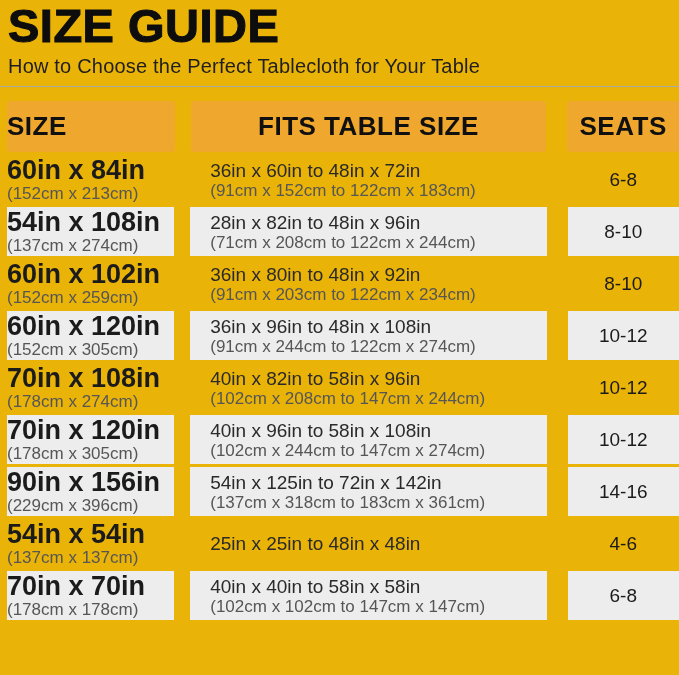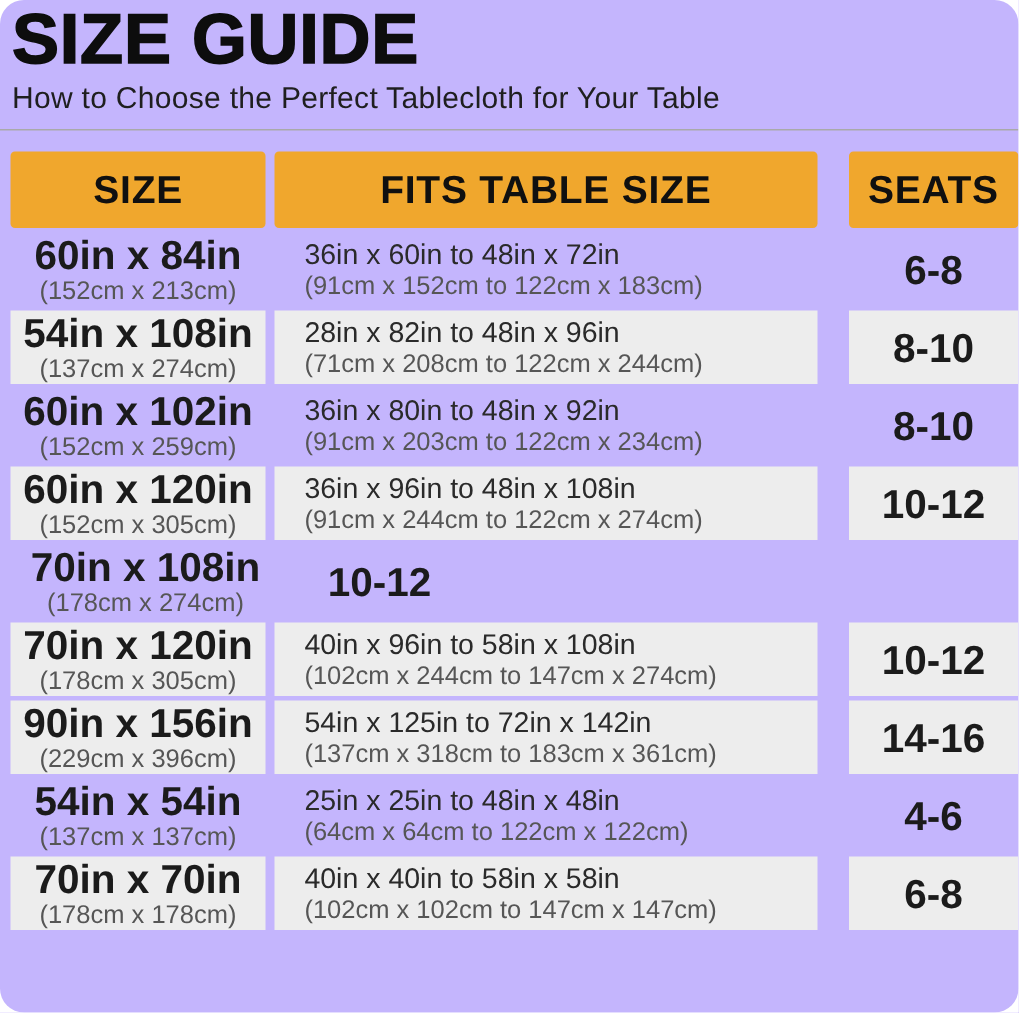--- a/index.html
+++ b/index.html
@@ -1,48 +1,48 @@
 <!DOCTYPE html>
 <html style="--header-bg: #F0A72D; --row-alt-bg: #EDEDED;"><head>
 <meta charset="utf-8">
 <style>
   html, body { margin: 0; padding: 0; background: #ffffff; }
   .page {
-    width: 679px; height: 675px; overflow: hidden; background: #c4b5fd;
-    font-family: "Liberation Sans", sans-serif; position: relative; border-radius: 16px;
+    width: 679px; height: 675px; overflow: hidden; background: #eab308;
+    font-family: "Liberation Sans", sans-serif; position: relative;
   }
   .title {
     margin: 1px 0 0 8px; font-size: 47px; line-height: 49px;
     font-weight: 700; letter-spacing: 0.5px; color: #0d0d0d;
     -webkit-text-stroke: 1.1px #0d0d0d;
   }
   .subtitle {
     margin: 3px 0 0 8px; font-size: 20px; line-height: 27px;
     font-weight: 400; letter-spacing: 0.2px; color: #1f1f1f;
   }
   .divider { border: none; border-top: 1px solid #a9a9a9; margin: 6px 0 0 0; }
   .size-table { margin-top: 14px; }
   .row { display: flex; align-items: stretch; padding-left: 7px; margin-bottom: 3px; }
   .cell { display: flex; flex-direction: column; justify-content: center; box-sizing: border-box; }
-  .col-size  { width: 180px; margin-right: 6px; text-align: center; }
+  .col-size  { width: 180px; margin-right: 16px; text-align: left; }
   .col-fits  { width: 382px; margin-right: 21px; text-align: left; padding-left: 20px; }
   .col-seats { width: 120px; text-align: center; }
   .header-row .cell {
     background: var(--header-bg, #F0A72D); height: 51px;
     border-radius: 3px; justify-content: center;
   }
   .header-row .col-fits { text-align: center; padding-left: 0; }
   .header-label { font-size: 26px; font-weight: 700; letter-spacing: 0.5px; color: #101010; }
   .data-row { height: 49px; }
   .data-row.alt .cell { background: var(--row-alt-bg, #EDEDED); }
   .main-size { font-size: 27px; line-height: 27px; font-weight: 700; color: #1b1b1b; }
   .sub-size  { font-size: 17px; line-height: 19px; color: #565656; }
   .main-fits { font-size: 19px; line-height: 21px; font-weight: 400; color: #2a2a2a; }
   .sub-fits  { font-size: 17px; line-height: 19px; color: #565656; }
-  .seats-val { font-size: 27px; line-height: 28px; font-weight: 700; color: #1b1b1b; }
+  .seats-val { font-size: 19px; line-height: 28px; font-weight: 400; color: #1b1b1b; }
 </style>
 </head>
 <body>
 
 <div class="page">
   <h1 class="title">SIZE GUIDE</h1>
   <div class="subtitle">How to Choose the Perfect Tablecloth for Your Table</div>
   <hr class="divider">
 
   <div class="size-table">
@@ -109,20 +109,24 @@
         </div>
         <div class="cell col-seats">
           <div class="seats-val">10-12</div>
         </div>
       </div>
         <div class="row data-row">
         <div class="cell col-size">
           <div class="main-size">70in x 108in</div>
           <div class="sub-size">(178cm x 274cm)</div>
         </div>
+        <div class="cell col-fits">
+          <div class="main-fits">40in x 82in to 58in x 96in</div>
+          <div class="sub-fits">(102cm x 208cm to 147cm x 244cm)</div>
+        </div>
         <div class="cell col-seats">
           <div class="seats-val">10-12</div>
         </div>
       </div>
         <div class="row data-row alt">
         <div class="cell col-size">
           <div class="main-size">70in x 120in</div>
           <div class="sub-size">(178cm x 305cm)</div>
         </div>
         <div class="cell col-fits">
@@ -146,21 +150,20 @@
           <div class="seats-val">14-16</div>
         </div>
       </div>
         <div class="row data-row">
         <div class="cell col-size">
           <div class="main-size">54in x 54in</div>
           <div class="sub-size">(137cm x 137cm)</div>
         </div>
         <div class="cell col-fits">
           <div class="main-fits">25in x 25in to 48in x 48in</div>
-          <div class="sub-fits">(64cm x 64cm to 122cm x 122cm)</div>
         </div>
         <div class="cell col-seats">
           <div class="seats-val">4-6</div>
         </div>
       </div>
         <div class="row data-row alt">
         <div class="cell col-size">
           <div class="main-size">70in x 70in</div>
           <div class="sub-size">(178cm x 178cm)</div>
         </div>

